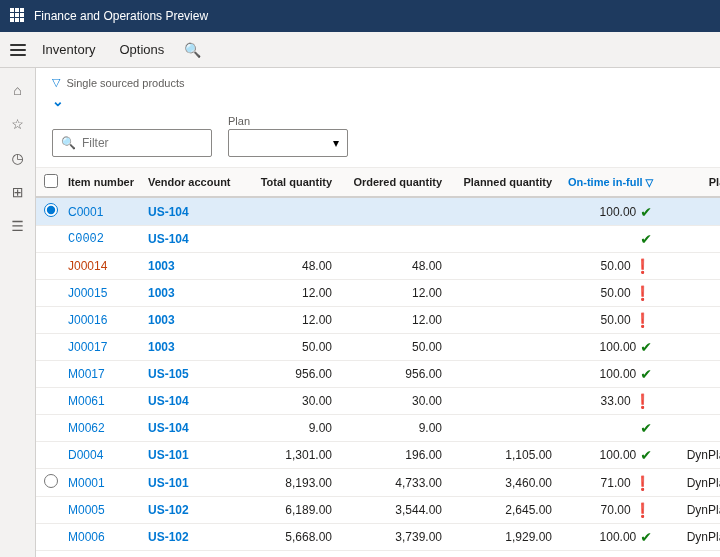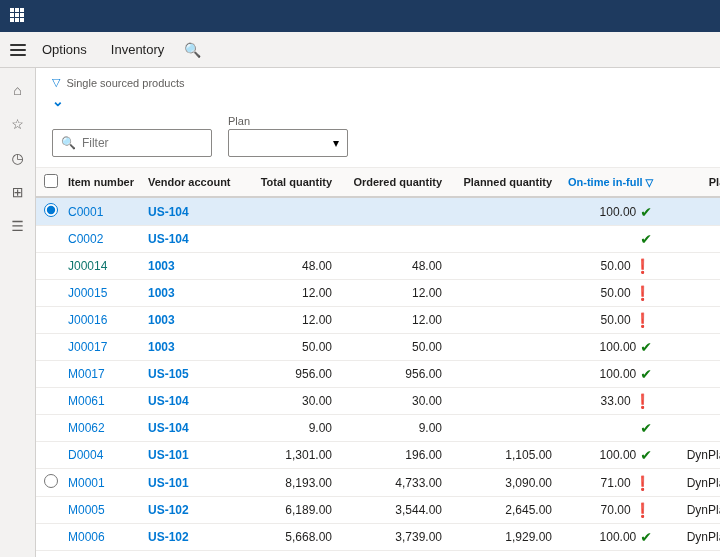--- a/index.html
+++ b/index.html
@@ -93,30 +93,31 @@
     <span></span>
       <span></span>
       <span></span>
     <span></span>
       <span></span>
       <span></span>
     <span></span>
       <span></span>
       <span></span>
   </div>
+  <span class="title-text">Finance and Operations Preview</span>
 </div>
 
 <div class="nav-bar">
   <div class="hamburger">
     <span></span>
       <span></span>
       <span></span>
   </div>
+  <span class="nav-item">Inventory</span>
   <span class="nav-item">Options</span>
-  <span class="nav-item">Inventory</span>
   <span class="search-icon-nav">🔍</span>
 </div>
 
 <div class="layout">
 
   <div class="sidebar">
     <div class="sidebar-icon">⌂</div>
     <div class="sidebar-icon">☆</div>
     <div class="sidebar-icon">◷</div>
     <div class="sidebar-icon">⊞</div>
@@ -176,35 +177,35 @@
               <td>
                 <div class="status-cell">
                   <span>100.00</span>
                   <span class="check-icon">✔</span>
                 </div>
               </td>
               <td></td>
             </tr>
             <tr>
               <td></td>
-              <td style="color: rgb(0, 120, 212); cursor: pointer;">C0002</td>
+              <td style="color: rgb(0, 120, 212); cursor: pointer; font-family: Liberation Mono, monospace;">C0002</td>
               <td style="color: rgb(0, 120, 212); cursor: pointer;">US-104</td>
               <td></td>
               <td></td>
               <td></td>
               <td>
                 <div class="status-cell">
                   <span class="check-icon">✔</span>
                 </div>
               </td>
               <td></td>
             </tr>
             <tr>
               <td></td>
-              <td style="color: #0f766e; cursor: pointer;">J00014</td>
+              <td style="color: #c2410c; cursor: pointer;">J00014</td>
               <td style="color: rgb(0, 120, 212); cursor: pointer;">1003</td>
               <td>48.00</td>
               <td>48.00</td>
               <td></td>
               <td>
                 <div class="status-cell">
                   <span>50.00</span>
                   <span class="warn-icon">❗</span>
                 </div>
               </td>
@@ -313,21 +314,21 @@
                 </div>
               </td>
               <td>DynPlan</td>
             </tr>
             <tr>
               <td><input type="radio" class="row-radio" style=""></td>
               <td style="color: rgb(0, 120, 212); cursor: pointer;">M0001</td>
               <td style="color: rgb(0, 120, 212); cursor: pointer;">US-101</td>
               <td>8,193.00</td>
               <td>4,733.00</td>
-              <td>3,090.00</td>
+              <td>3,460.00</td>
               <td>
                 <div class="status-cell">
                   <span>71.00</span>
                   <span class="warn-icon">❗</span>
                 </div>
               </td>
               <td>DynPlan</td>
             </tr>
             <tr>
               <td></td>

